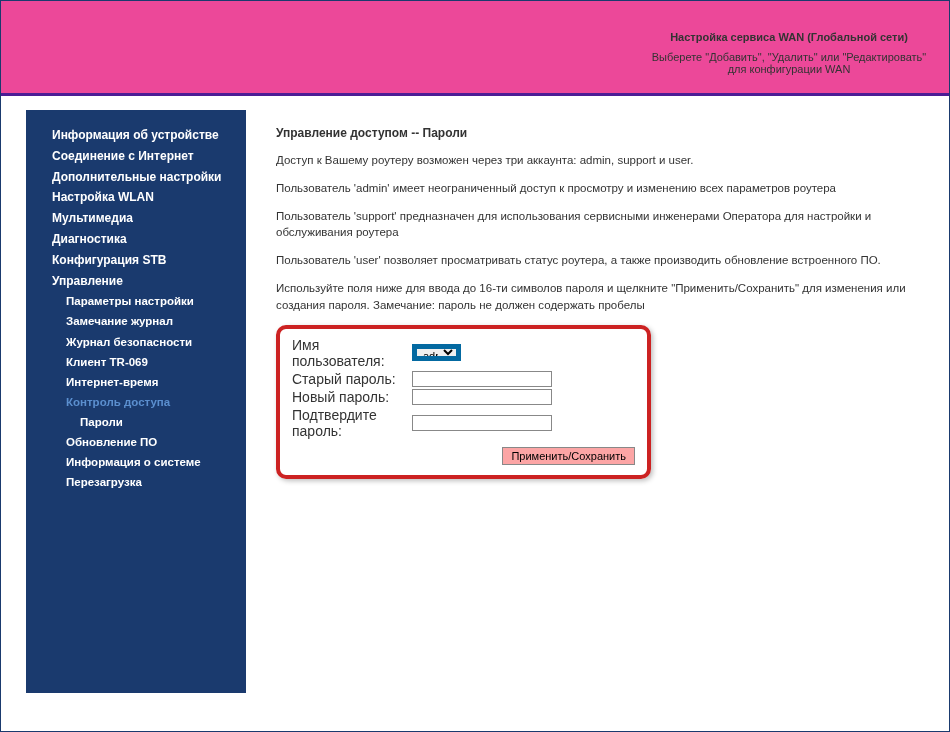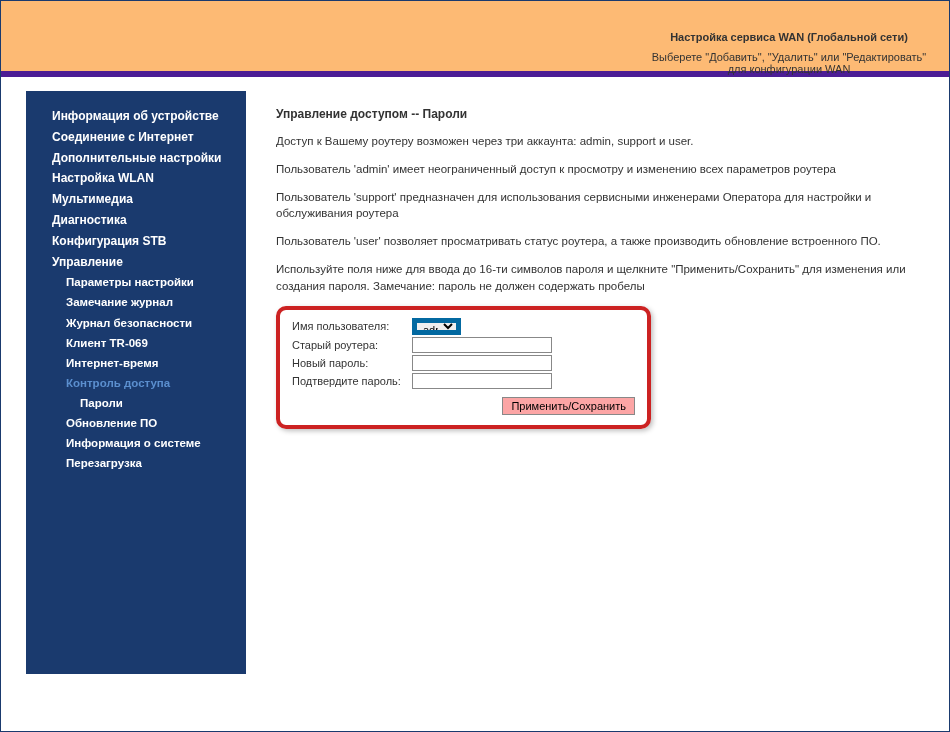--- a/index.html
+++ b/index.html
@@ -11,24 +11,24 @@
       height: 732px;
       position: relative;
     }
     .outer-border {
       border: 1px solid #1a3a6e;
       width: 950px;
       height: 732px;
       position: absolute;
     }
     .header {
-      background: #fdba74;
-      height: 76px;
+      background: #ec4899;
+      height: 95px;
       position: relative;
-      border-bottom: 6px solid #4c1d95;
+      border-bottom: 3px solid #4c1d95;
     }
     .header-wan {
       position: absolute;
       right: 20px;
       top: 30px;
       width: 280px;
       text-align: center;
       font-size: 11px;
       color: #333;
     }
@@ -96,21 +96,21 @@
       box-shadow: 2px 2px 5px rgba(0,0,0,0.25);
       margin-top: 4px;
     }
     .form-row {
       display: flex;
       align-items: center;
       margin-bottom: 2px;
     }
     .form-label {
       width: 120px;
-      font-size: 11px;
+      font-size: 14px;
       color: #333;
     }
     .form-row select {
       font-size: 11px;
       padding: 0 2px;
       width: 49px;
       border: 5px solid #0369a1;
       background: #efefef;
       height: 17px;
     }
@@ -174,21 +174,21 @@
       <div class="desc">Используйте поля ниже для ввода до 16-ти символов пароля и щелкните "Применить/Сохранить" для изменения или создания пароля. Замечание: пароль не должен содержать пробелы</div>
 
       <div class="form-area">
         <div class="form-row">
           <div class="form-label">Имя пользователя:</div>
           <select>
             <option>admin</option>
           </select>
         </div>
         <div class="form-row">
-          <div class="form-label">Старый роутера:</div>
+          <div class="form-label">Старый пароль:</div>
           <input type="password" style="">
         </div>
         <div class="form-row">
           <div class="form-label">Новый пароль:</div>
           <input type="password" style="">
         </div>
         <div class="form-row">
           <div class="form-label">Подтвердите пароль:</div>
           <input type="password" style="">
         </div>

